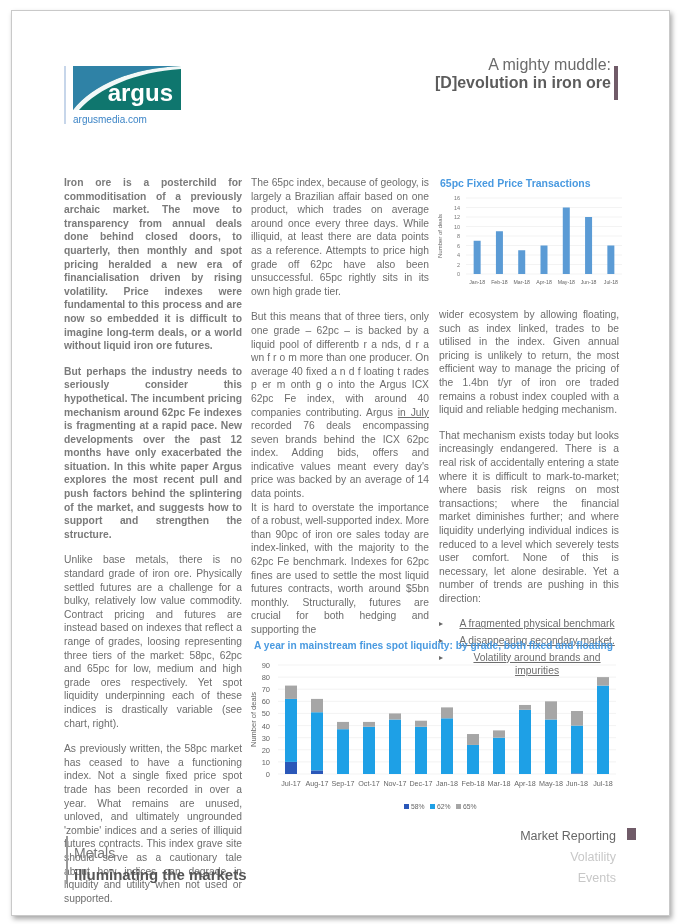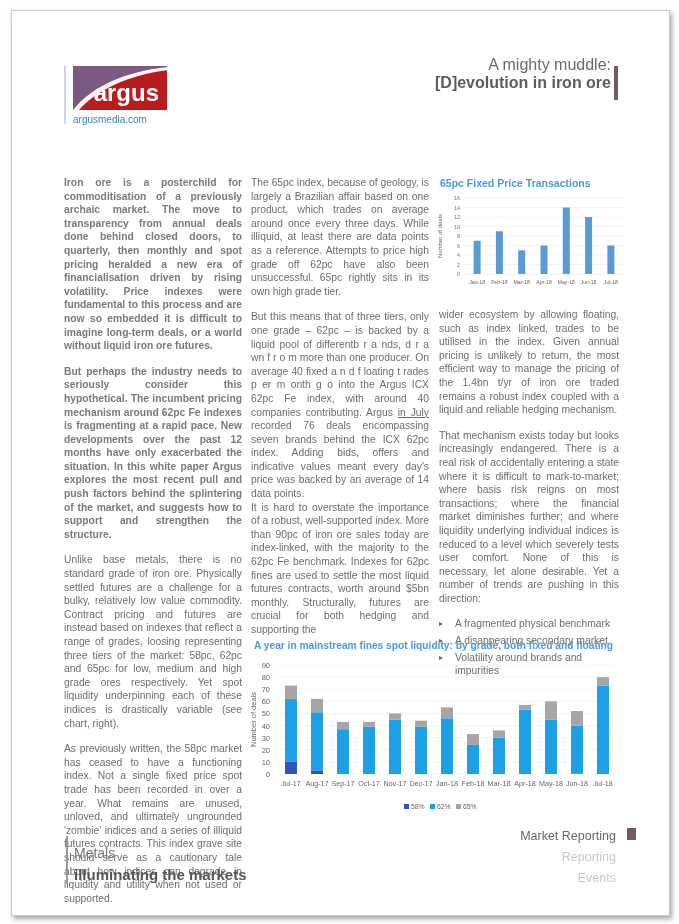--- a/index.html
+++ b/index.html
@@ -1,36 +1,36 @@
 <!DOCTYPE html>
 <html><head>
 <meta charset="utf-8">
 <style>
   html, body { margin:0; padding:0; }
   body { width:679px; height:924px; background:#ffffff; position:relative; overflow:hidden; font-family:"Liberation Sans", sans-serif; }
   .page { position:absolute; left:11px; top:10px; width:657px; height:904px; background:#fff; border:1px solid #c9c9c9; box-shadow: 2px 3px 5px rgba(0,0,0,0.35); }
   .logo-bar { position:absolute; left:64px; top:66px; width:2px; height:58px; background:#c7d6ea; }
-  .logo-box { position:absolute; left:73px; top:66px; width:94px; height:44px; background:#b91c1c; overflow:hidden; }
+  .logo-box { position:absolute; left:73px; top:66px; width:108px; height:44px; background:#0f766e; overflow:hidden; }
   .logo-box svg { position:absolute; left:0; top:0; }
   .logo-text { position:absolute; right:8px; bottom:3px; color:#fff; font-size:24px; font-weight:bold; letter-spacing:0px; }
   .logo-url { position:absolute; left:73px; top:114px; font-size:10px; color:#3d85c6; }
   .title-block { position:absolute; right:68px; top:56px; text-align:right; }
   .title-1 { font-size:16px; color:#6b6b6b; }
   .title-2 { font-size:16px; font-weight:bold; color:#5c5c5c; }
   .title-accent { position:absolute; left:614px; top:66px; width:4px; height:34px; background:#705b68; }
   .col { position:absolute; font-size:10.3px; line-height:13.6px; color:#6d6d6d; text-align:justify; }
   .col p { margin:0 0 12px 0; }
   .intro { font-weight:bold; color:#7a7a7a; }
   .subhead { color:#1f6fc0; font-weight:bold; margin:0 0 2px 0; }
   .col1 { left:64px; top:176px; width:178px; }
   .col2 { left:251px; top:176px; width:178px; }
   .col3 { left:439px; top:308px; width:180px; }
   .u { text-decoration:underline; }
   ul.bul { list-style:none; margin:0; padding:0; }
-  ul.bul li { position:relative; padding-left:16px; margin-bottom:3px; text-align:left; }
+  ul.bul li { position:relative; padding-left:16px; margin-bottom:3px; text-align:center;text-decoration:underline; }
   ul.bul li::before { content:"\25B8"; position:absolute; left:0; top:0; font-size:8px; color:#666; }
   .chart-title { position:absolute; color:#4a9ae0; font-weight:bold; font-size:10.5px; }
   .footer-bar { position:absolute; left:66px; top:836px; width:2px; height:48px; background:#999; }
   .footer-metals { position:absolute; left:74px; top:845px; font-size:14px; color:#777;text-align:center; }
   .footer-tag { position:absolute; left:74px; top:866px; font-size:15px; color:#555; font-weight:bold; }
   .footer-right { position:absolute; right:63px; top:826px; text-align:right; font-size:12.5px; line-height:21px; }
   .fr-1 { color:#666; }
   .fr-2, .fr-3 { color:#c8c8c8; }
   .footer-accent { position:absolute; left:627px; top:828px; width:9px; height:12px; background:#705b68; }
   svg text { font-family:"Liberation Sans", sans-serif; }
@@ -187,16 +187,16 @@
     <text x="189" y="154" font-size="6.8" fill="#666">62%</text>
     <rect x="208" y="149" width="5" height="5" fill="#a6a6a6"></rect>
     <text x="215" y="154" font-size="6.8" fill="#666">65%</text>
   </svg>
 
 <div class="footer-bar"></div>
 <div class="footer-metals">Metals</div>
 <div class="footer-tag">illuminating the markets</div>
 <div class="footer-right">
   <div class="fr-1">Market Reporting</div>
-  <div class="fr-2">Reporting</div>
+  <div class="fr-2">Volatility</div>
   <div class="fr-3">Events</div>
 </div>
 <div class="footer-accent"></div>
 
 </body></html>

